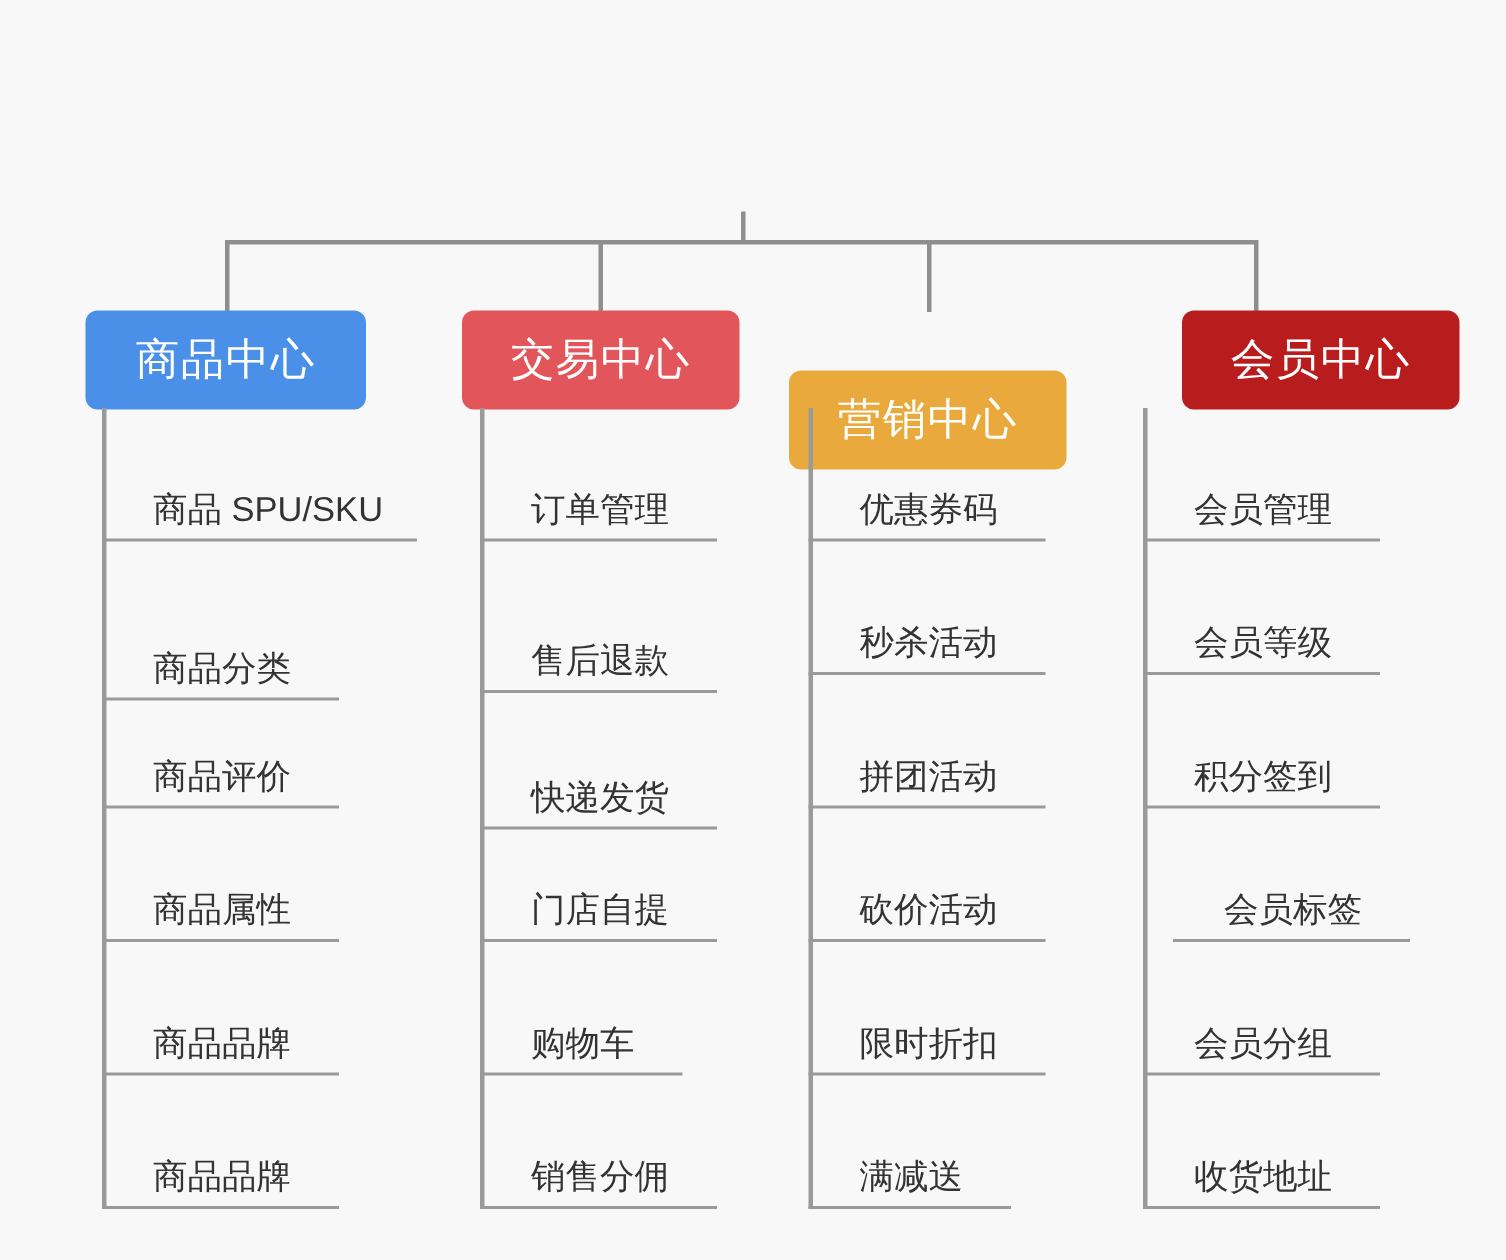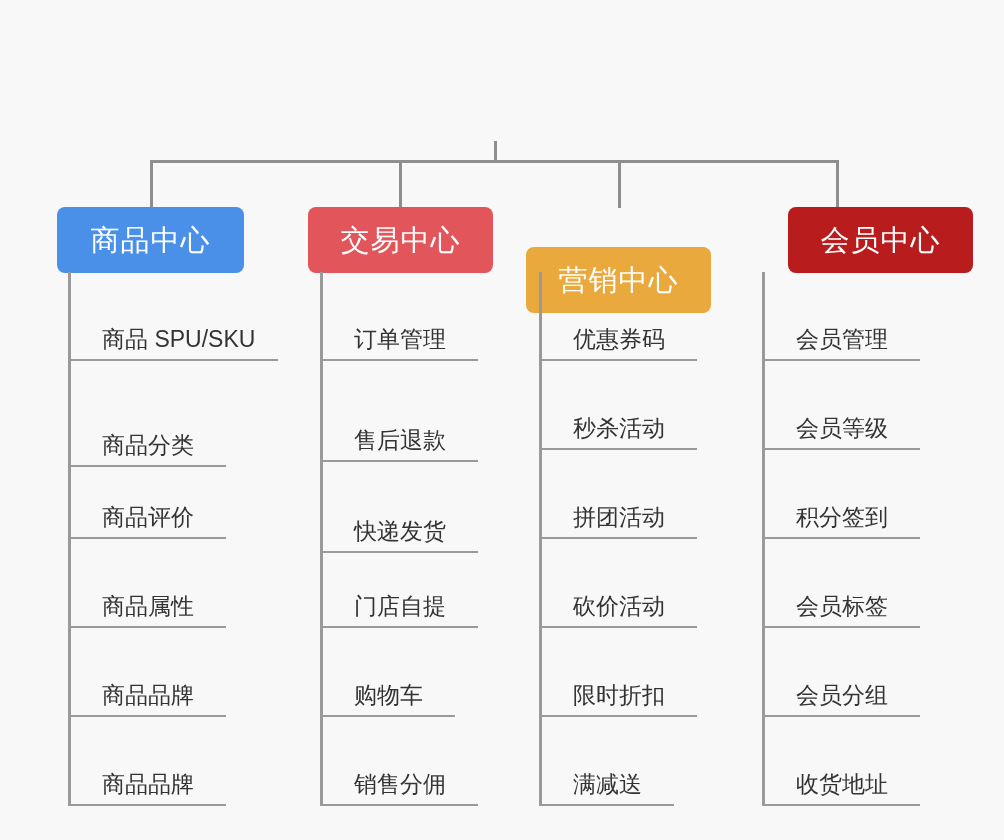--- a/index.html
+++ b/index.html
@@ -226,21 +226,21 @@
       <div class="leaf-rule" style="width:158px;"></div>
     </div>
     <div class="leaf" style="top:89px; width:158px;">
       <span class="leaf-text">会员等级</span>
       <div class="leaf-rule" style="width:158px;"></div>
     </div>
     <div class="leaf" style="top:178px; width:158px;">
       <span class="leaf-text">积分签到</span>
       <div class="leaf-rule" style="width:158px;"></div>
     </div>
-    <div class="leaf" style="top:267px; width:158px;">
+    <div class="leaf" style="top:267px; width:158px;margin-left:20px;">
       <span class="leaf-text">会员标签</span>
       <div class="leaf-rule" style="width:158px;"></div>
     </div>
     <div class="leaf" style="top:356px; width:158px;">
       <span class="leaf-text">会员分组</span>
       <div class="leaf-rule" style="width:158px;"></div>
     </div>
     <div class="leaf" style="top:445px; width:158px;">
       <span class="leaf-text">收货地址</span>
       <div class="leaf-rule" style="width:158px;"></div>

